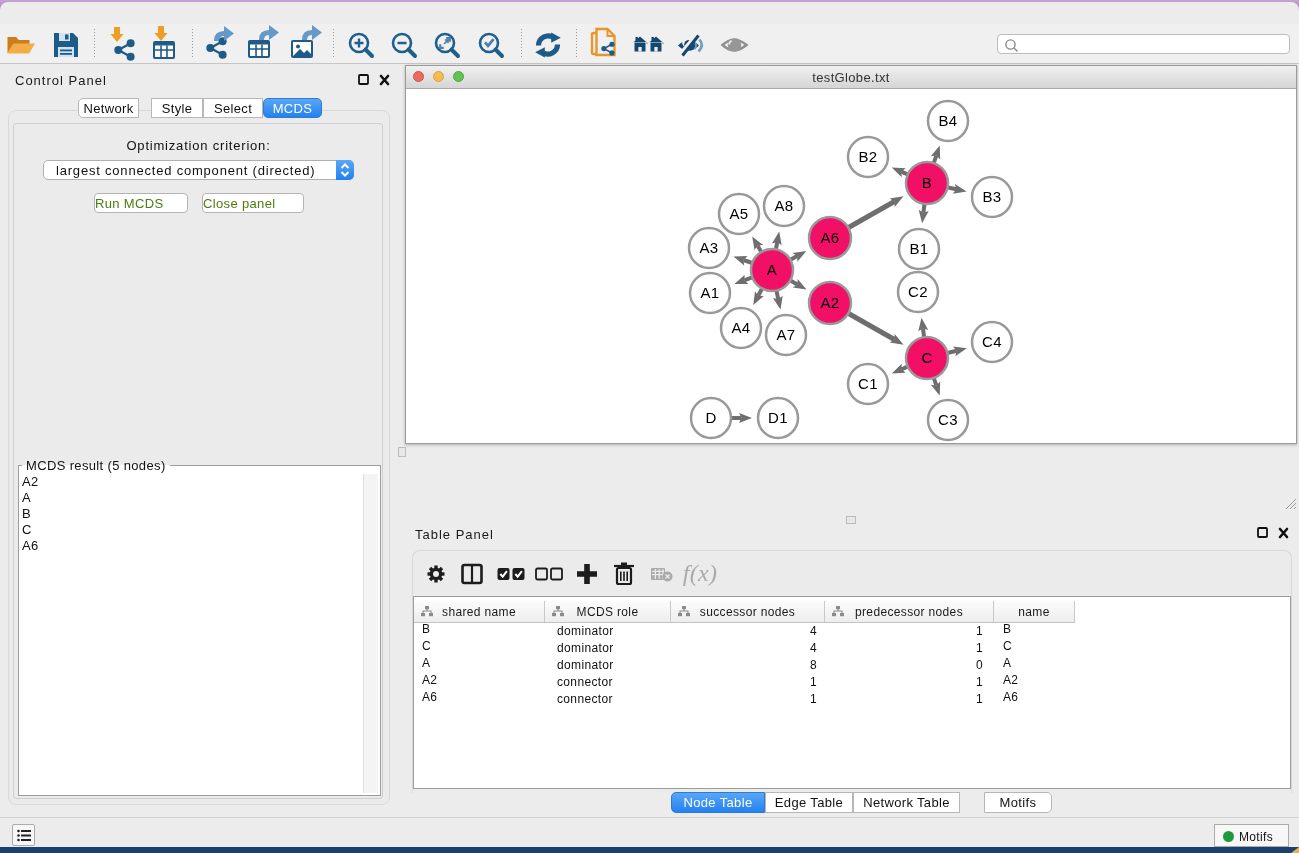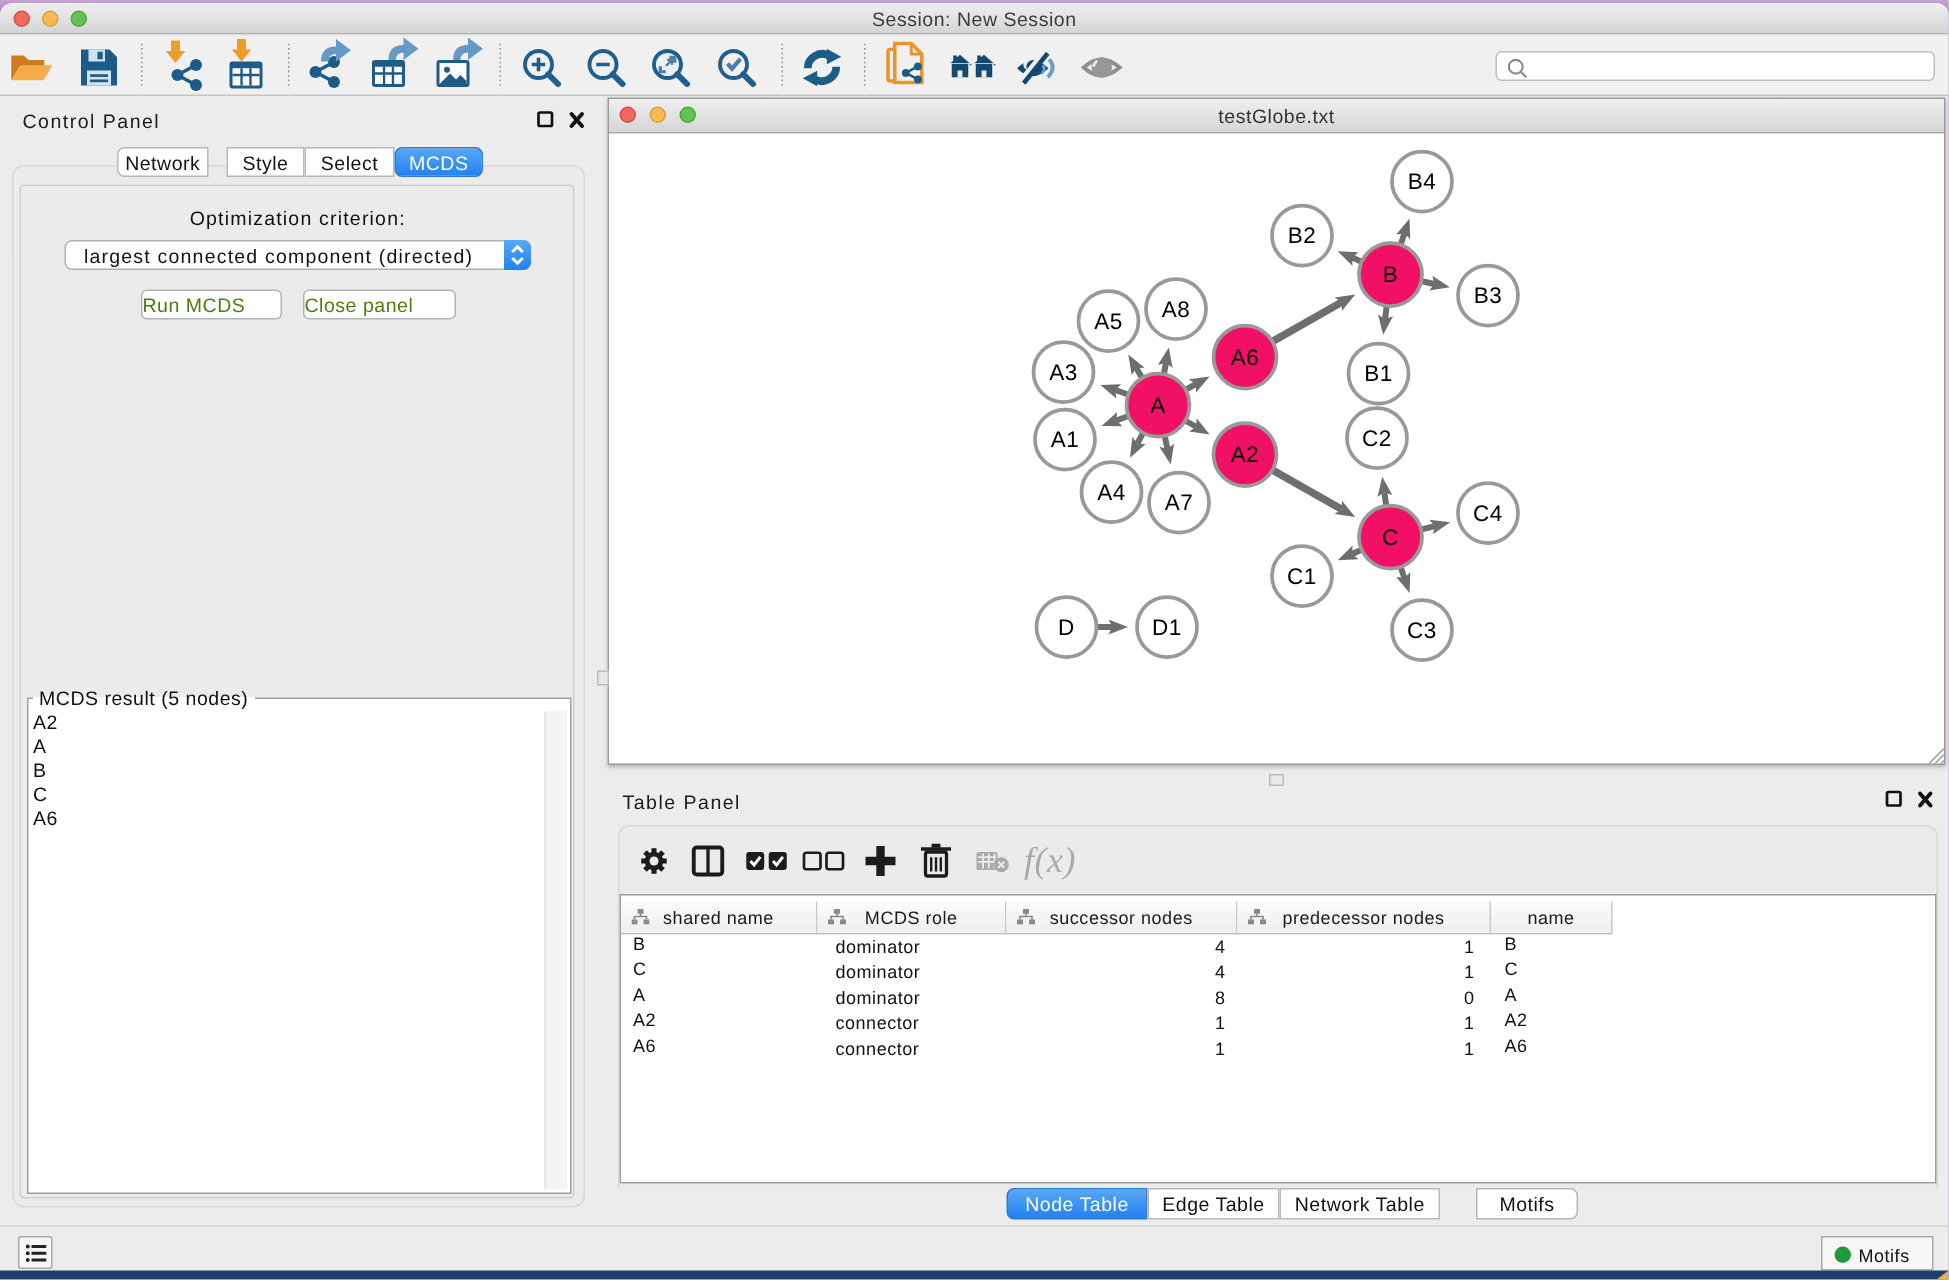--- a/index.html
+++ b/index.html
@@ -51,21 +51,21 @@
   background:linear-gradient(#5aa8f6,#2180f2); border-radius:0 5px 5px 0; }
 
 #mcds-box { position:absolute; left:18px; top:463px; width:363px; height:331px;
   background:#fff; border:1px solid #9d9d9d; }
 #mcds-legend { position:absolute; left:22px; top:456px; background:linear-gradient(#ebebeb 46%, #ffffff 46%); padding:0 4px;
   font-size:13px; color:#111; }
 #mcds-list { position:absolute; left:22px; top:472px; font-size:13px; color:#111; line-height:16px; }
 #mcds-scroll { position:absolute; right:2px; top:8px; width:15px; bottom:2px;
   background:#f4f4f4; border-left:1px solid #e0e0e0; }
 
-#netwin { position:absolute; left:405px; top:63px; width:892px; height:445px;
+#netwin { position:absolute; left:405px; top:63px; width:892px; height:379px;
   background:#fff; border:1px solid #9a9a9a; box-shadow:0 1px 3px rgba(0,0,0,0.25); }
 #nettitle { position:absolute; left:0; top:0; width:100%; height:23px;
   background:linear-gradient(#f0f0f0,#d5d5d5); border-bottom:1px solid #a8a8a8; }
 #nettitle .title { position:absolute; left:0; right:0; top:4px; text-align:center;
   font-size:13px; color:#333; }
 #graph { position:absolute; left:0; top:21.5px; }
 
 #tp-title { position:absolute; left:415px; top:525px; font-size:13px; color:#1a1a1a; letter-spacing:1px; }
 #tp-panel { position:absolute; left:412px; top:548px; width:880px; height:243px;
   background:#ebebeb; border:1px solid #d8d8d8; border-radius:8px 8px 0 0; border-bottom:none; }
@@ -86,26 +86,20 @@
 #memory { position:absolute; right:10px; top:822px; width:75px; height:23px; background:#f7f7f7;
   border:1px solid #ababab; font-size:12px; color:#111; }
 #listbtn { position:absolute; left:12px; top:822px; width:23px; height:22px; background:#f7f7f7;
   border:1px solid #ababab; border-radius:2px; }
 </style>
 </head>
 <body>
 <div id="app">
   <div id="deskstrip"></div>
   <div id="mainwin">
-    <div id="titlebar">
-      <div class="tl r" style="left:9px;"></div>
-      <div class="tl y" style="left:28px;"></div>
-      <div class="tl g" style="left:47px;"></div>
-      <div class="title">Session: New Session</div>
-    </div>
     <div id="toolbar">
       <svg class="ticon" style="left:0;top:0;" width="970" height="40" viewBox="0 0 970 40">
 <g transform="translate(21,21)">
 <path d="M -13.5 8.5 L -13.5 -8 L -5 -8 L -2 -5 L 8.5 -5 L 8.5 -0.5 L -8 -0.5 Z" fill="#cd7d1d"></path>
 <path d="M -13.5 8.5 L -7.5 -1.5 L 14 -1.5 L 8 8.5 Z" fill="#f4ab49"></path>
 </g>
 <g transform="translate(66,21)">
 <path d="M -12 -12 L 7 -12 L 12 -7 L 12 12 L -12 12 Z" fill="#1d5b88"></path>
 <rect x="-7" y="-12" width="11" height="8" fill="#cfe3f2"></rect>
 <rect x="-1" y="-10.5" width="3.5" height="5" fill="#1d5b88"></rect>

